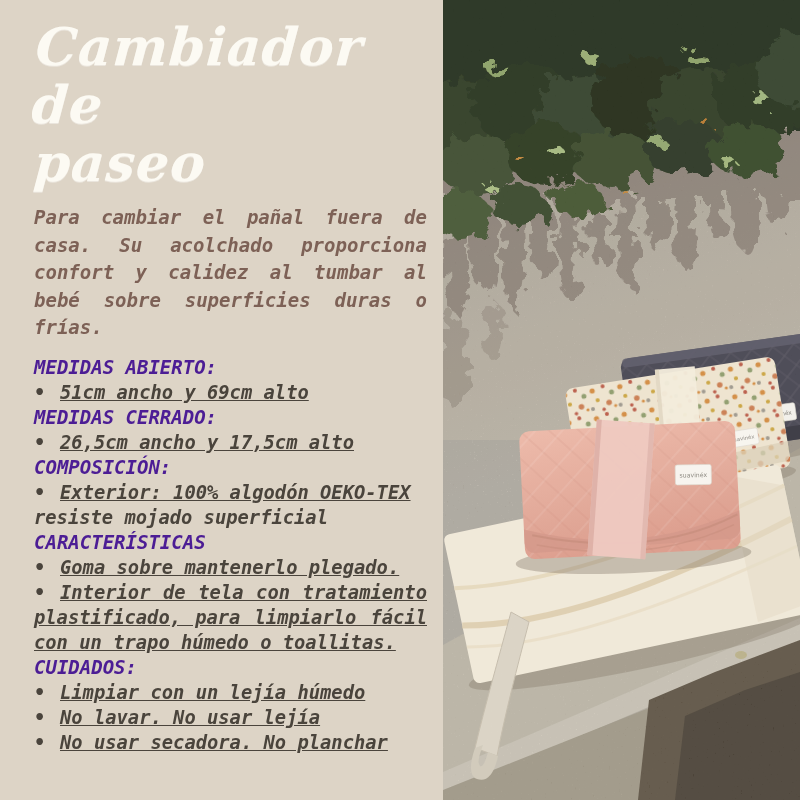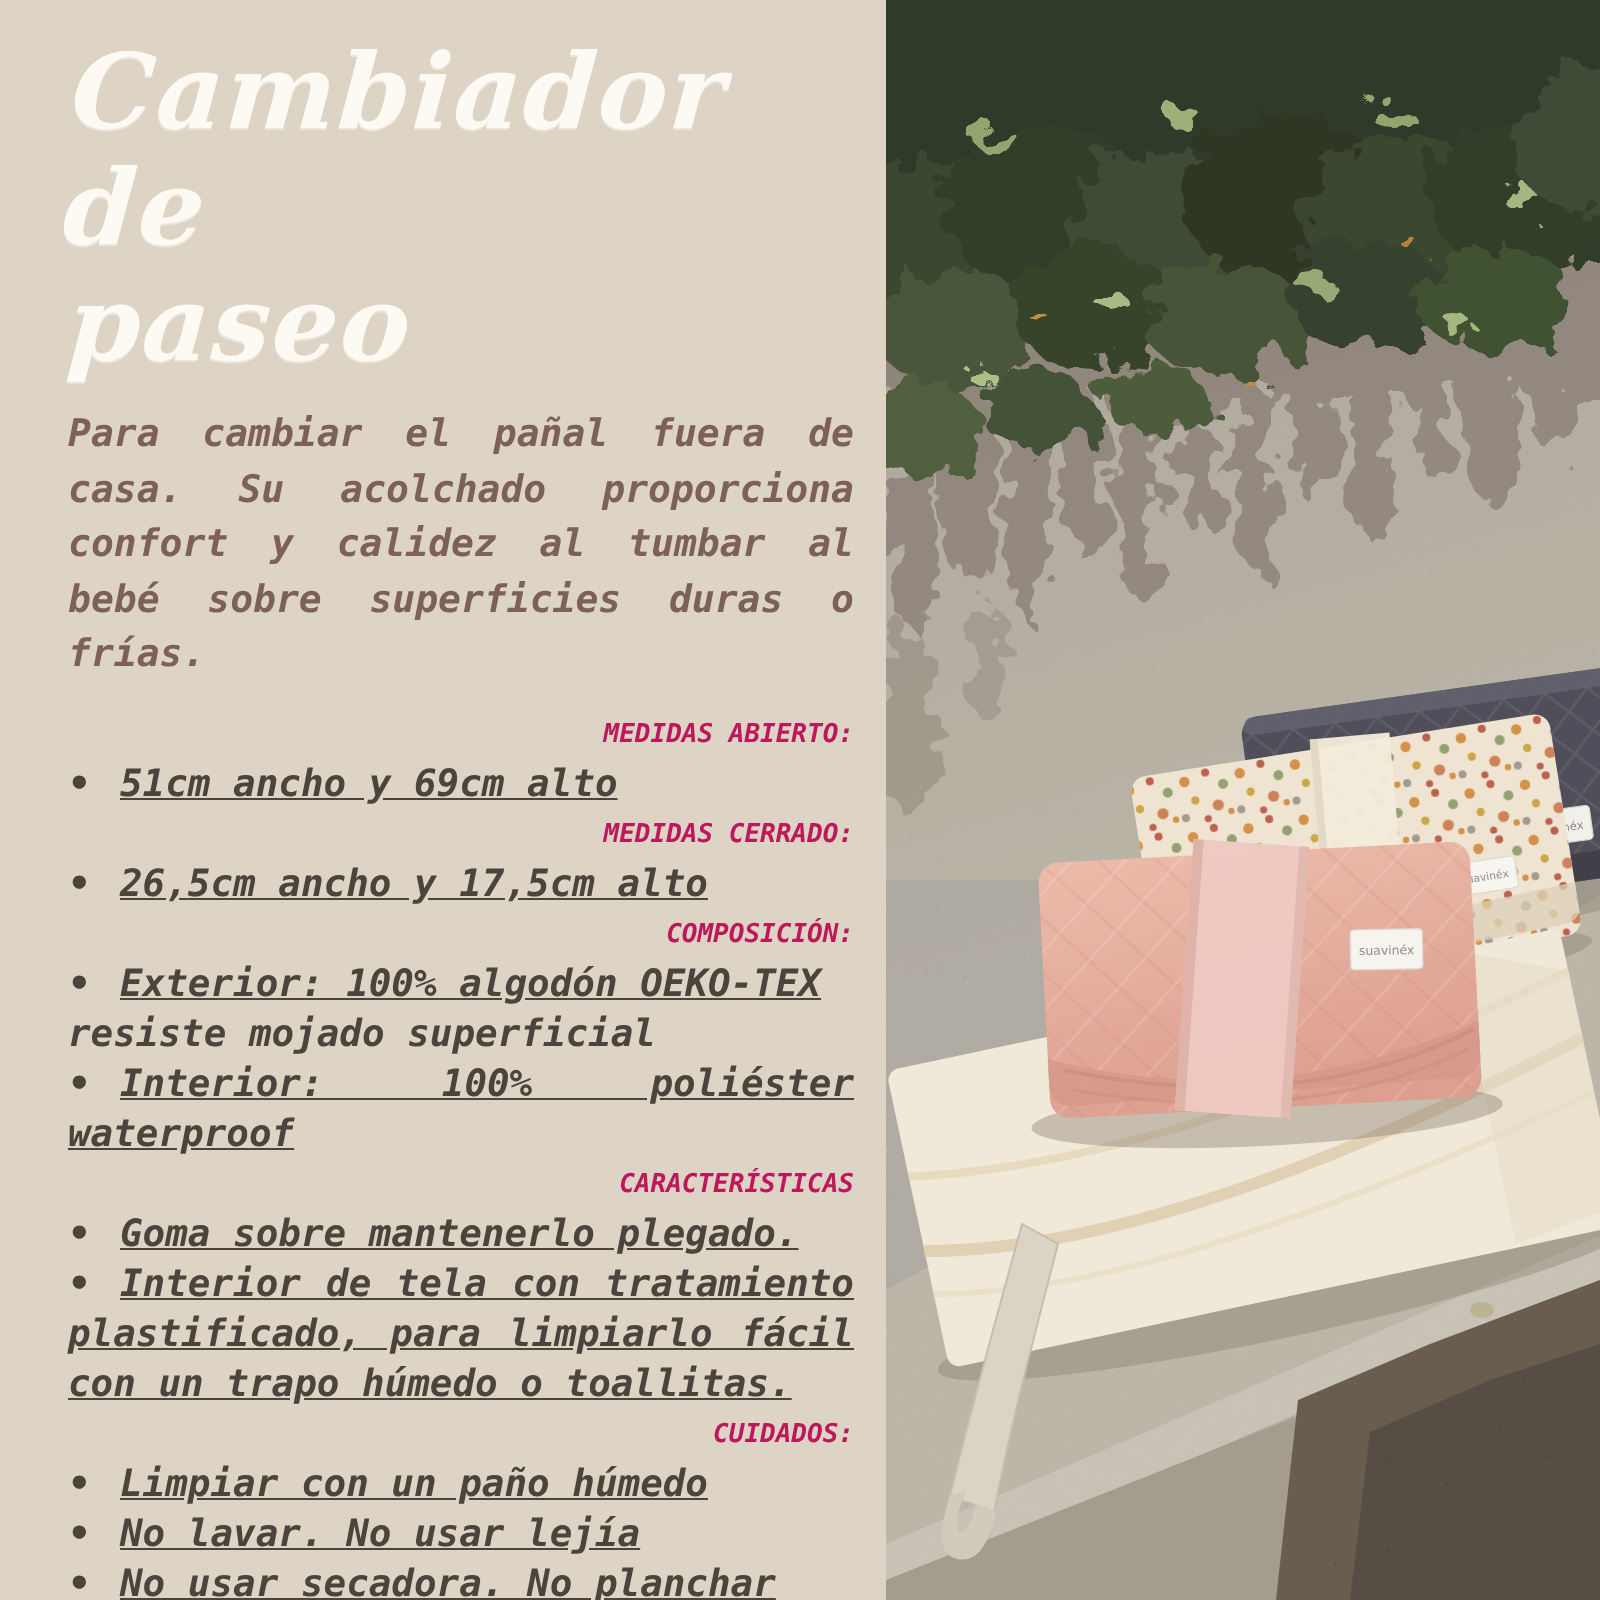--- a/index.html
+++ b/index.html
@@ -9,21 +9,21 @@
   .panel{position:absolute;left:0;top:0;width:443px;height:800px;background:#ddd4c6;
          box-sizing:border-box;padding:18px 16px 0 34px;}
   .title{margin:0;font-family:"DejaVu Serif",serif;font-style:italic;font-weight:700;
          font-size:52px;line-height:58px;color:#fcfaf3;letter-spacing:1px;
          text-shadow:0 1px 0 rgba(255,255,255,.4);}
   .title span{display:block;transform:skewX(-4deg);}
   .intro{margin:12px 0 0;font-style:italic;font-weight:700;font-size:19px;line-height:27.5px;
          color:#7d6156;text-align:justify;}
   .secs{margin-top:13px;font-style:italic;font-weight:700;font-size:18.8px;line-height:25px;
         color:#4a443c;}
-  .sec-h{color:#be185d;font-size:13px;text-align:right;}
+  .sec-h{color:#4c1d95;font-size:19px;}
   .li{text-align:justify;text-decoration:underline;}
   .bullet{display:inline-block;width:26px;}
   .cont{}
   
   .photo{position:absolute;left:443px;top:0;width:357px;height:800px;overflow:hidden;
          background:#b9b0a0;}
   .photo svg{display:block;}
   svg text{font-family:"DejaVu Sans",sans-serif;font-style:normal;font-weight:400;}
 </style>
 </head>
@@ -43,28 +43,27 @@
 
       <div class="sec-h">MEDIDAS ABIERTO:</div>
       <div class="li"><span class="bullet">•</span><span>51cm ancho y 69cm alto</span></div>
 
       <div class="sec-h">MEDIDAS CERRADO:</div>
       <div class="li"><span class="bullet">•</span><span>26,5cm ancho y 17,5cm alto</span></div>
 
       <div class="sec-h">COMPOSICIÓN:</div>
       <div class="li"><span class="bullet">•</span><span>Exterior: 100% algodón OEKO-TEX</span></div>
       <div class="cont">resiste mojado superficial</div>
-      <div class="li"><span class="bullet">•</span><span>Interior: 100% poliéster waterproof</span></div>
 
       <div class="sec-h">CARACTERÍSTICAS</div>
       <div class="li"><span class="bullet">•</span><span>Goma sobre mantenerlo plegado.</span></div>
       <div class="li"><span class="bullet">•</span><span>Interior de tela con tratamiento plastificado, para limpiarlo fácil con un trapo húmedo o toallitas.</span></div>
 
       <div class="sec-h">CUIDADOS:</div>
-      <div class="li"><span class="bullet">•</span><span>Limpiar con un paño húmedo</span></div>
+      <div class="li"><span class="bullet">•</span><span>Limpiar con un lejía húmedo</span></div>
       <div class="li"><span class="bullet">•</span><span>No lavar. No usar lejía</span></div>
       <div class="li"><span class="bullet">•</span><span>No usar secadora. No planchar</span></div>
 
     </div>
   </aside>
 
   <figure class="photo" style="margin:0;">
     <svg width="357" height="800" viewBox="0 0 357 800" xmlns="http://www.w3.org/2000/svg">
       <defs>
         <linearGradient id="wallG" x1="0" y1="0" x2="0.15" y2="1">

